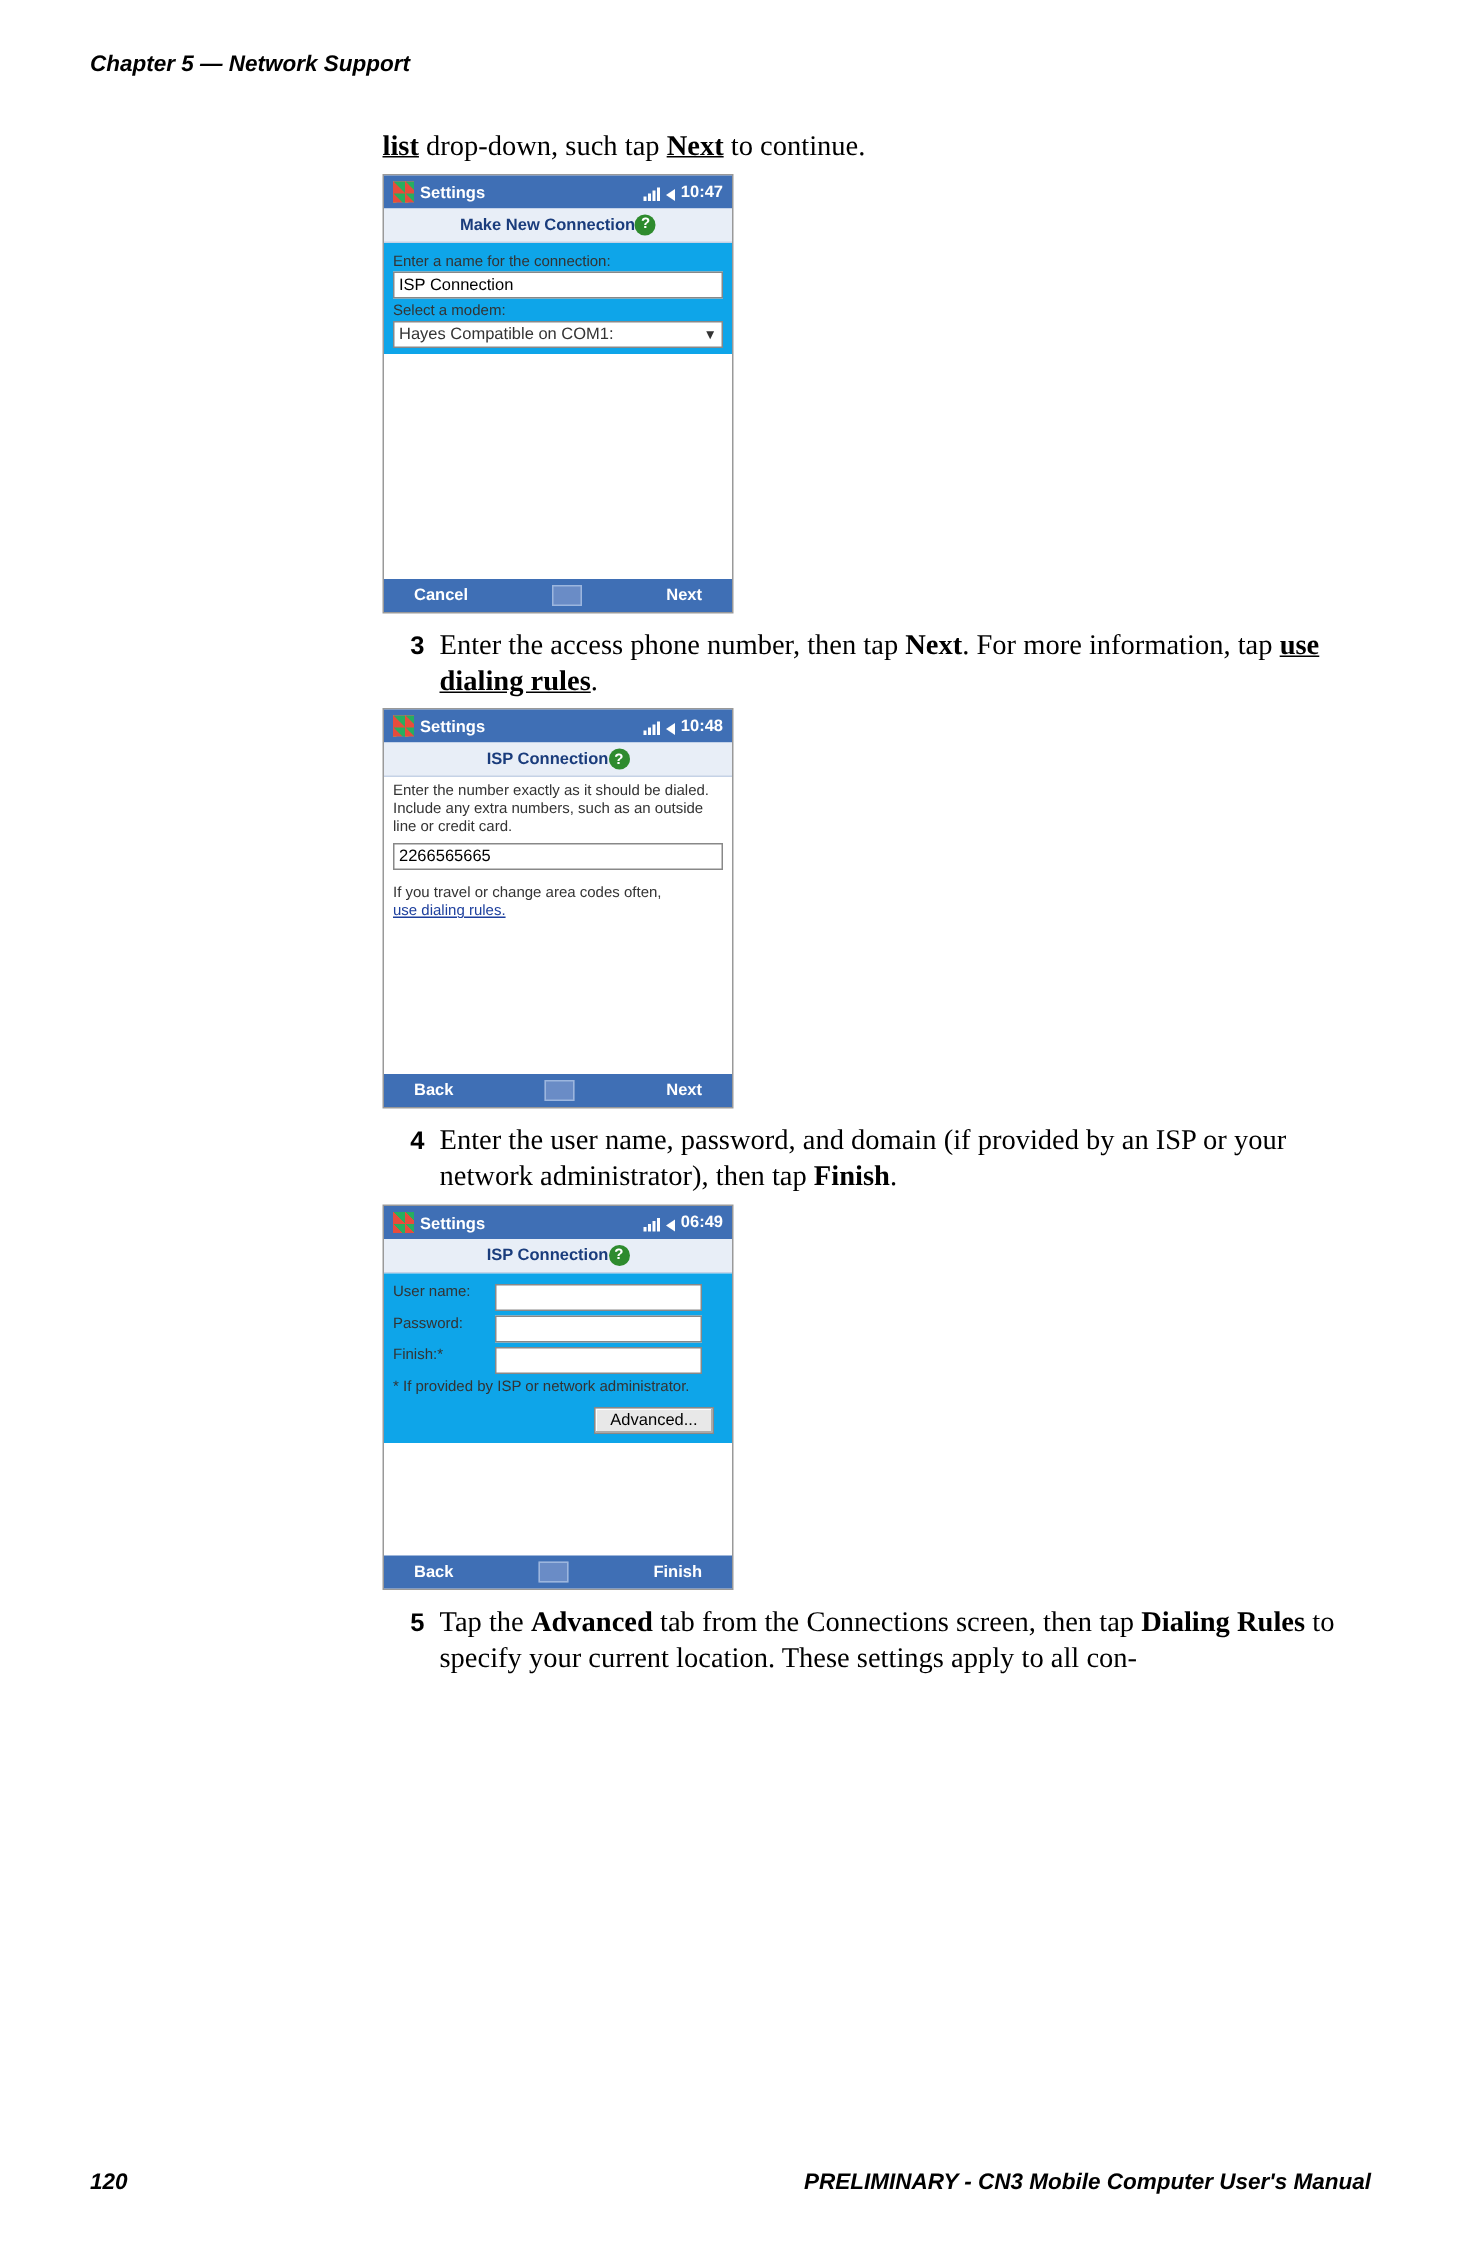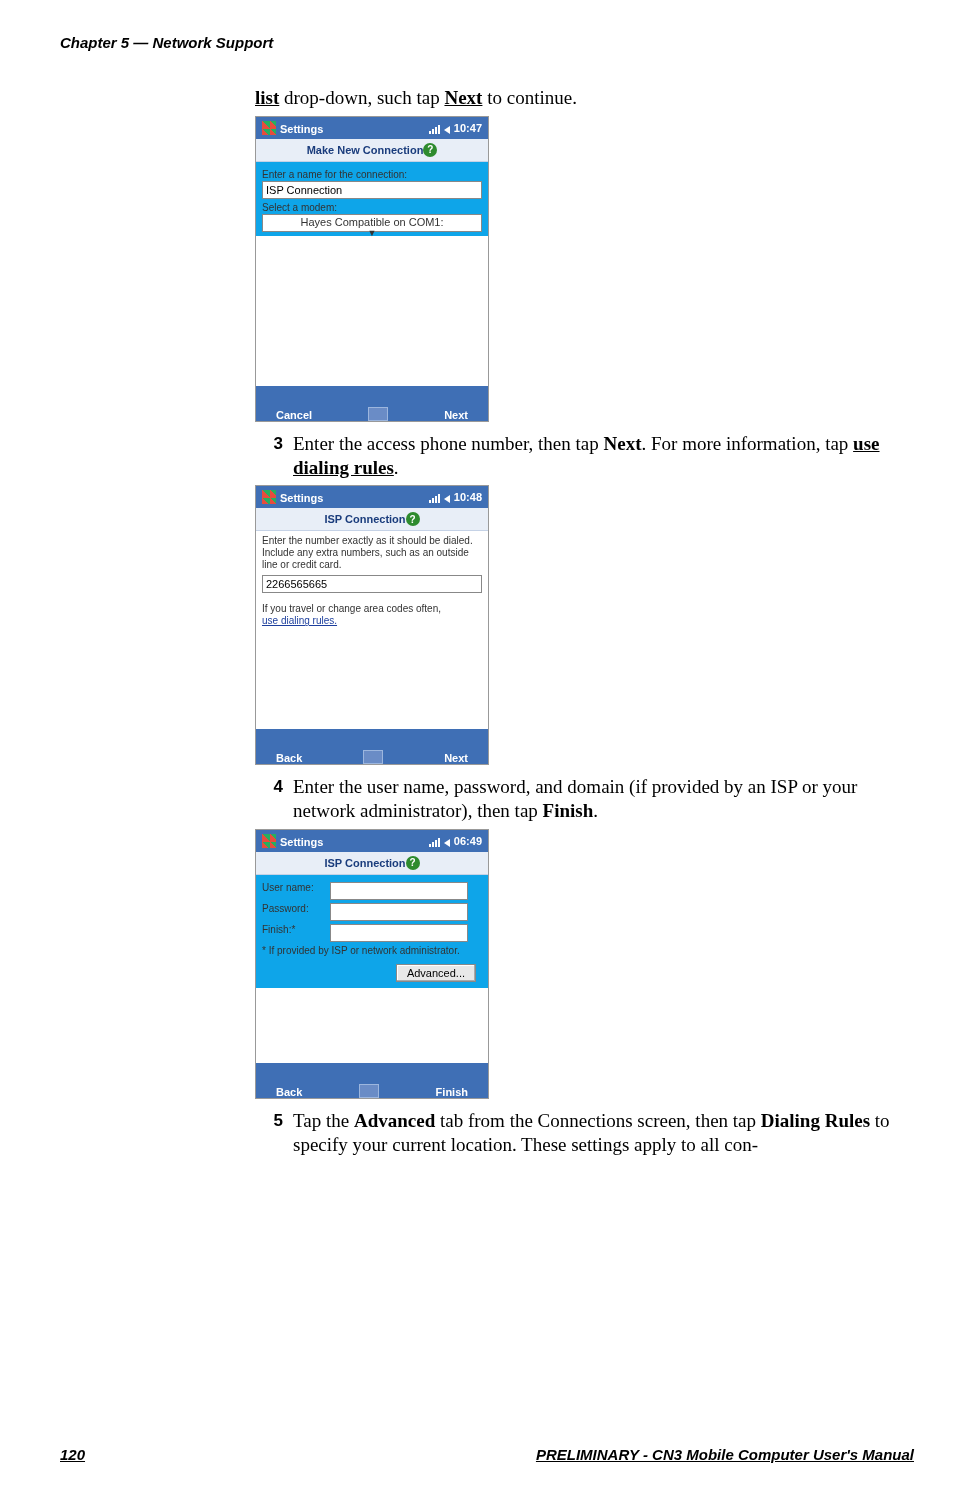--- a/index.html
+++ b/index.html
@@ -136,33 +136,32 @@
   }
   .mock-select {
     width: 100%;
     border: 1px solid #888;
     font-size: 11px;
     padding: 1px 3px;
     box-sizing: border-box;
     background: #fff;
     display: flex; justify-content: space-between; align-items: center;
     height: 18px;
-    flex-direction: column;
   }
   .mock-select .caret { font-size: 9px; color: #333; }
   .mock-label { font-size: 10px; margin: 3px 0 1px 0; }
   .mock .body-area { height: 150px; background: #fff; }
   .mock .body-area.small { height: 95px; }
   .mock .body-area.smaller { height: 75px; }
   .mock .softbar {
     background: #3f6fb5;
     color: #fff;
-    height: 35px;
-    display: flex;
-    align-items: flex-end;
+    height: 22px;
+    display: flex;
+    align-items: center;
     justify-content: space-between;
     font-weight: bold;
     font-size: 11px;
     padding: 0 20px;
   }
   .softbar .kbd {
     width: 18px; height: 12px; border: 1px solid #9cb6de; background:#6a8cc6;
   }
   .mock-link { color: #1d3f9d; text-decoration: underline; font-size: 10px; }
   .form-row { display: flex; align-items: flex-start; gap: 6px; margin: 3px 0;}
@@ -178,21 +177,20 @@
     position: absolute;
     bottom: 40px;
     left: 60px;
     right: 60px;
     display: flex;
     justify-content: space-between;
     font-family: Arial, Helvetica, sans-serif;
     font-weight: bold;
     font-style: italic;
     font-size: 15px;
-    text-decoration: underline;
   }
 </style>
 </head>
 <body>
 
 <div class="header">
   <span>Chapter 5 — Network Support</span>
 </div>
 
 <div class="content">

